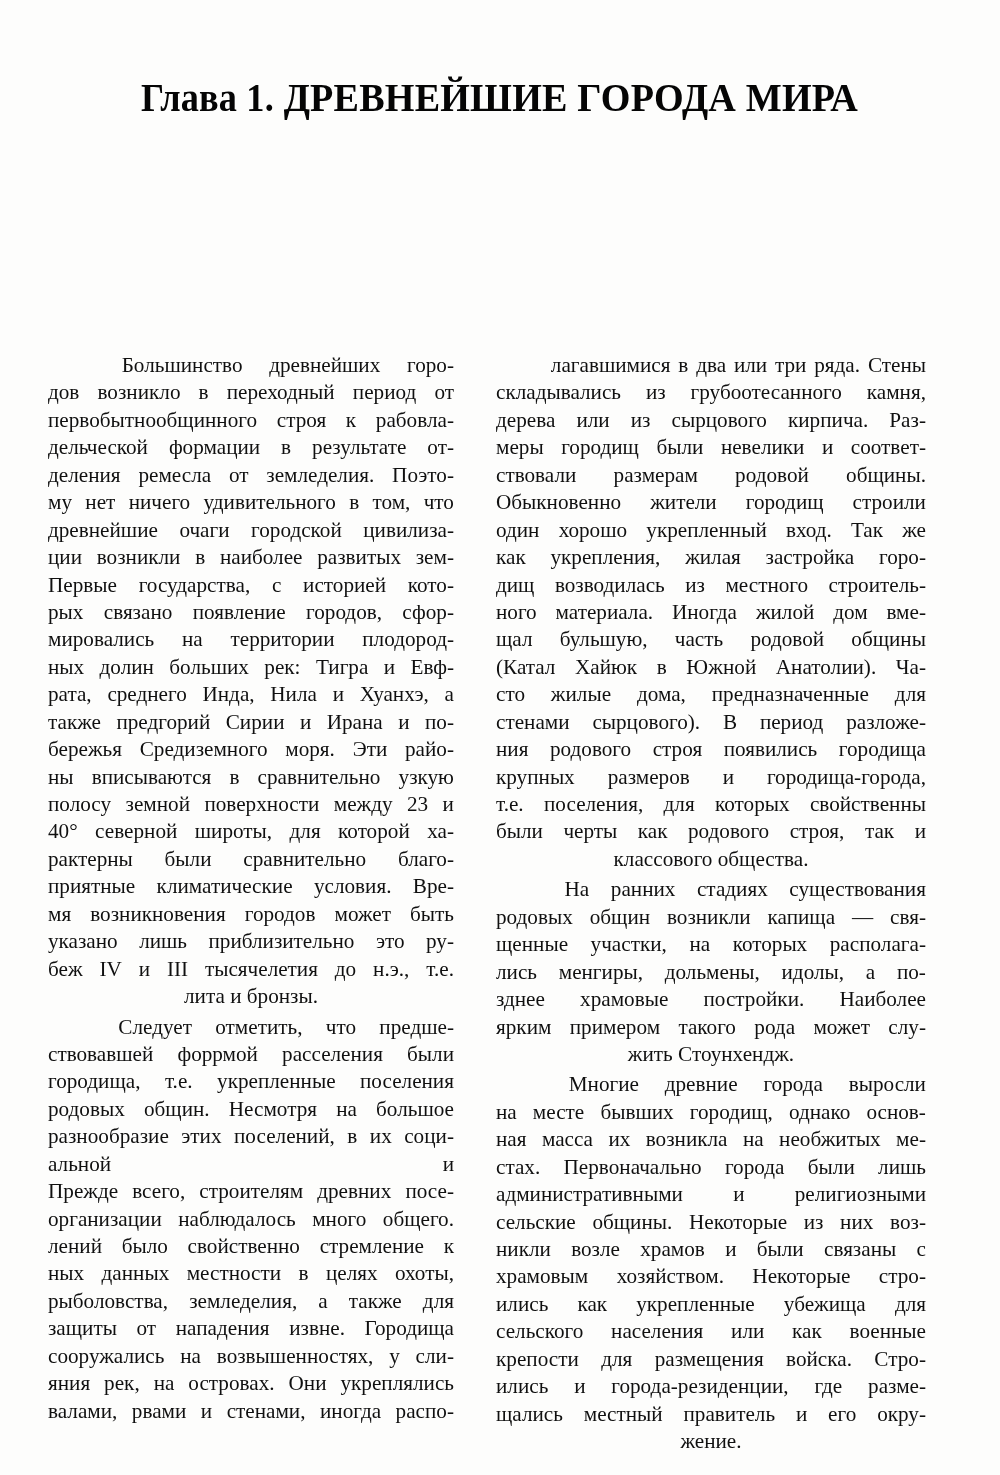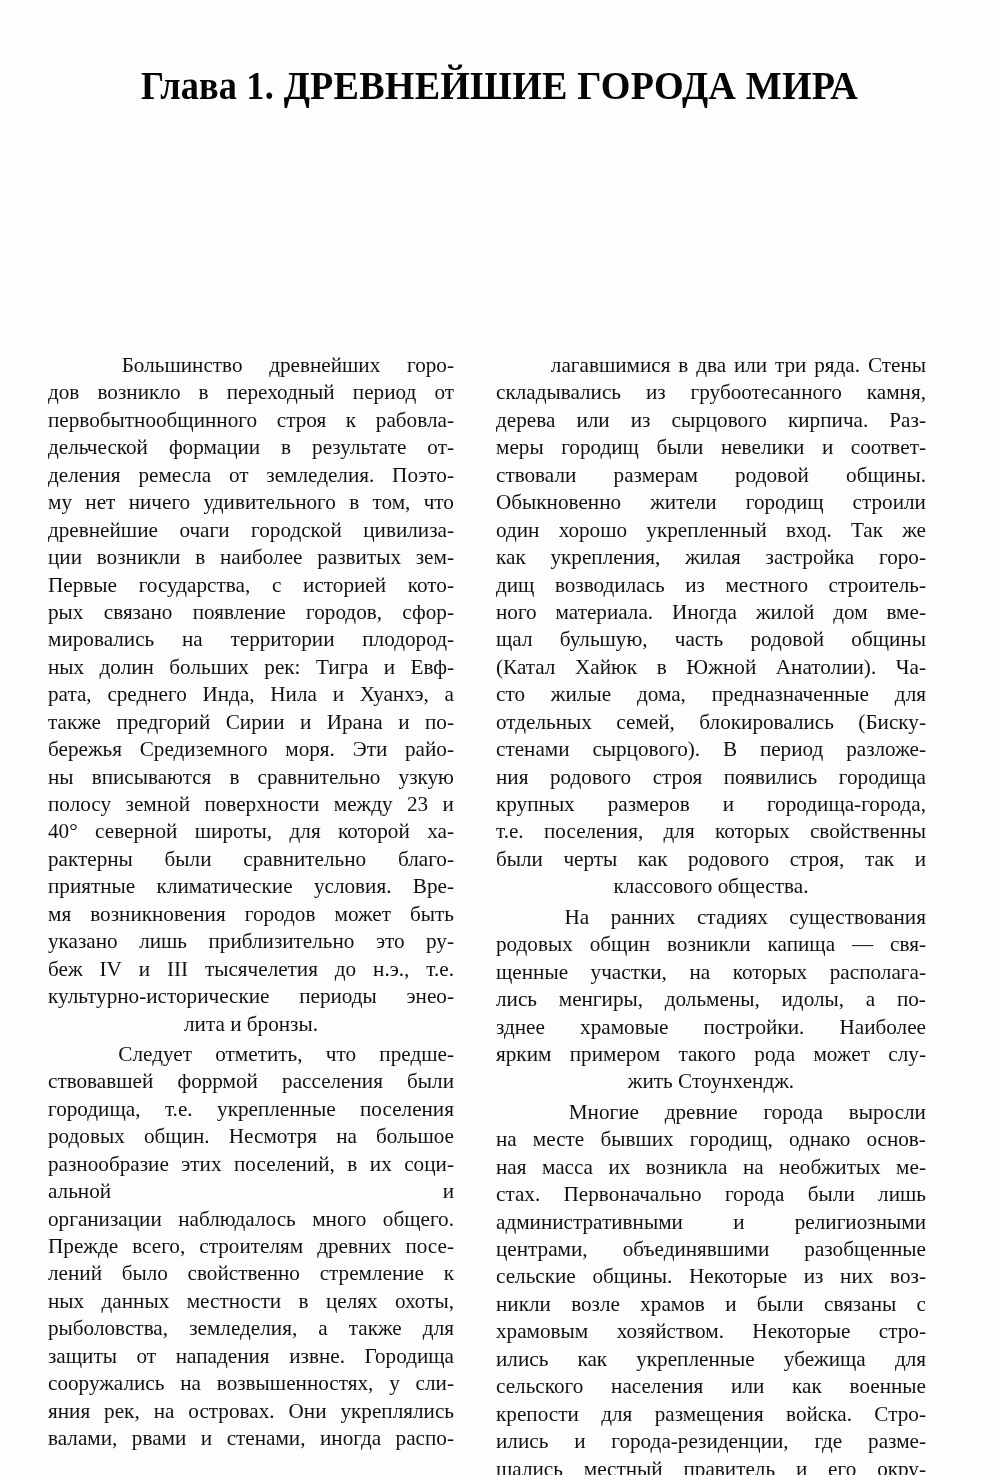--- a/index.html
+++ b/index.html
@@ -23,21 +23,21 @@
     position: absolute;
     inset: 0;
     background: #fdfdfc;
   }
 
   
   #chapter-title {
     position: absolute;
     left: 0;
     right: 0;
-    top: 40px;
+    top: 52px;
     text-align: center;
     white-space: nowrap;
   }
   #chapter-title .ttl {
     display: inline-block;
     font-family: "Liberation Serif", "DejaVu Serif", serif;
     font-weight: 700;
     font-size: 41px;
     line-height: 48px;
     letter-spacing: 0.2px;
@@ -114,32 +114,31 @@
           <div class="ln"><span>также</span><span>предгорий</span><span>Сирии</span><span>и</span><span>Ирана</span><span>и</span><span>по-</span></div>
           <div class="ln"><span>бережья</span><span>Средиземного</span><span>моря.</span><span>Эти</span><span>райо-</span></div>
           <div class="ln"><span>ны</span><span>вписываются</span><span>в</span><span>сравнительно</span><span>узкую</span></div>
           <div class="ln"><span>полосу</span><span>земной</span><span>поверхности</span><span>между</span><span>23</span><span>и</span></div>
           <div class="ln"><span>40°</span><span>северной</span><span>широты,</span><span>для</span><span>которой</span><span>ха-</span></div>
           <div class="ln"><span>рактерны</span><span>были</span><span>сравнительно</span><span>благо-</span></div>
           <div class="ln"><span>приятные</span><span>климатические</span><span>условия.</span><span>Вре-</span></div>
           <div class="ln"><span>мя</span><span>возникновения</span><span>городов</span><span>может</span><span>быть</span></div>
           <div class="ln"><span>указано</span><span>лишь</span><span>приблизительно</span><span>это</span><span>ру-</span></div>
           <div class="ln"><span>беж</span><span>IV</span><span>и</span><span>III</span><span>тысячелетия</span><span>до</span><span>н.э.,</span><span>т.е.</span></div>
-          <div class="ln"><span>культурно-исторические</span><span>периоды</span><span>энео-</span></div>
           <div class="ln ragged"><span>лита и бронзы.</span></div>
         </div>
         <div class="para">
           <div class="ln"><span class="indent"></span><span>Следует</span><span>отметить,</span><span>что</span><span>предше-</span></div>
           <div class="ln"><span>ствовавшей</span><span>форрмой</span><span>расселения</span><span>были</span></div>
           <div class="ln"><span>городища,</span><span>т.е.</span><span>укрепленные</span><span>поселения</span></div>
           <div class="ln"><span>родовых</span><span>общин.</span><span>Несмотря</span><span>на</span><span>большое</span></div>
           <div class="ln"><span>разнообразие</span><span>этих</span><span>поселений,</span><span>в</span><span>их</span><span>соци-</span></div>
           <div class="ln"><span>альной</span><span>и</span></div>
+          <div class="ln"><span>Прежде</span><span>всего,</span><span>строителям</span><span>древних</span><span>посе-</span></div>
           <div class="ln"><span>организации</span><span>наблюдалось</span><span>много</span><span>общего.</span></div>
-          <div class="ln"><span>Прежде</span><span>всего,</span><span>строителям</span><span>древних</span><span>посе-</span></div>
           <div class="ln"><span>лений</span><span>было</span><span>свойственно</span><span>стремление</span><span>к</span></div>
           <div class="ln"><span>ных</span><span>данных</span><span>местности</span><span>в</span><span>целях</span><span>охоты,</span></div>
           <div class="ln"><span>рыболовства,</span><span>земледелия,</span><span>а</span><span>также</span><span>для</span></div>
           <div class="ln"><span>защиты</span><span>от</span><span>нападения</span><span>извне.</span><span>Городища</span></div>
           <div class="ln"><span>сооружались</span><span>на</span><span>возвышенностях,</span><span>у</span><span>сли-</span></div>
           <div class="ln"><span>яния</span><span>рек,</span><span>на</span><span>островах.</span><span>Они</span><span>укреплялись</span></div>
           <div class="ln"><span>валами,</span><span>рвами</span><span>и</span><span>стенами,</span><span>иногда</span><span>распо-</span></div>
         </div>
       </div>
     <div class="text-column col-right">
@@ -150,21 +149,20 @@
           <div class="ln"><span>меры</span><span>городищ</span><span>были</span><span>невелики</span><span>и</span><span>соответ-</span></div>
           <div class="ln"><span>ствовали</span><span>размерам</span><span>родовой</span><span>общины.</span></div>
           <div class="ln"><span>Обыкновенно</span><span>жители</span><span>городищ</span><span>строили</span></div>
           <div class="ln"><span>один</span><span>хорошо</span><span>укрепленный</span><span>вход.</span><span>Так</span><span>же</span></div>
           <div class="ln"><span>как</span><span>укрепления,</span><span>жилая</span><span>застройка</span><span>горо-</span></div>
           <div class="ln"><span>дищ</span><span>возводилась</span><span>из</span><span>местного</span><span>строитель-</span></div>
           <div class="ln"><span>ного</span><span>материала.</span><span>Иногда</span><span>жилой</span><span>дом</span><span>вме-</span></div>
           <div class="ln"><span>щал</span><span>бульшую,</span><span>часть</span><span>родовой</span><span>общины</span></div>
           <div class="ln"><span>(Катал</span><span>Хайюк</span><span>в</span><span>Южной</span><span>Анатолии).</span><span>Ча-</span></div>
           <div class="ln"><span>сто</span><span>жилые</span><span>дома,</span><span>предназначенные</span><span>для</span></div>
-          <div class="ln"><span>отдельных</span><span>семей,</span><span>блокировались</span><span>(Биску-</span></div>
           <div class="ln"><span>стенами</span><span>сырцового).</span><span>В</span><span>период</span><span>разложе-</span></div>
           <div class="ln"><span>ния</span><span>родового</span><span>строя</span><span>появились</span><span>городища</span></div>
           <div class="ln"><span>крупных</span><span>размеров</span><span>и</span><span>городища-города,</span></div>
           <div class="ln"><span>т.е.</span><span>поселения,</span><span>для</span><span>которых</span><span>свойственны</span></div>
           <div class="ln"><span>были</span><span>черты</span><span>как</span><span>родового</span><span>строя,</span><span>так</span><span>и</span></div>
           <div class="ln ragged"><span>классового общества.</span></div>
         </div>
         <div class="para">
           <div class="ln"><span class="indent"></span><span>На</span><span>ранних</span><span>стадиях</span><span>существования</span></div>
           <div class="ln"><span>родовых</span><span>общин</span><span>возникли</span><span>капища</span><span>—</span><span>свя-</span></div>
@@ -173,21 +171,20 @@
           <div class="ln"><span>зднее</span><span>храмовые</span><span>постройки.</span><span>Наиболее</span></div>
           <div class="ln"><span>ярким</span><span>примером</span><span>такого</span><span>рода</span><span>может</span><span>слу-</span></div>
           <div class="ln ragged"><span>жить Стоунхендж.</span></div>
         </div>
         <div class="para">
           <div class="ln"><span class="indent"></span><span>Многие</span><span>древние</span><span>города</span><span>выросли</span></div>
           <div class="ln"><span>на</span><span>месте</span><span>бывших</span><span>городищ,</span><span>однако</span><span>основ-</span></div>
           <div class="ln"><span>ная</span><span>масса</span><span>их</span><span>возникла</span><span>на</span><span>необжитых</span><span>ме-</span></div>
           <div class="ln"><span>стах.</span><span>Первоначально</span><span>города</span><span>были</span><span>лишь</span></div>
           <div class="ln"><span>административными</span><span>и</span><span>религиозными</span></div>
-          <div class="ln"><span>центрами,</span><span>объединявшими</span><span>разобщенные</span></div>
           <div class="ln"><span>сельские</span><span>общины.</span><span>Некоторые</span><span>из</span><span>них</span><span>воз-</span></div>
           <div class="ln"><span>никли</span><span>возле</span><span>храмов</span><span>и</span><span>были</span><span>связаны</span><span>с</span></div>
           <div class="ln"><span>храмовым</span><span>хозяйством.</span><span>Некоторые</span><span>стро-</span></div>
           <div class="ln"><span>ились</span><span>как</span><span>укрепленные</span><span>убежища</span><span>для</span></div>
           <div class="ln"><span>сельского</span><span>населения</span><span>или</span><span>как</span><span>военные</span></div>
           <div class="ln"><span>крепости</span><span>для</span><span>размещения</span><span>войска.</span><span>Стро-</span></div>
           <div class="ln"><span>ились</span><span>и</span><span>города-резиденции,</span><span>где</span><span>разме-</span></div>
           <div class="ln"><span>щались</span><span>местный</span><span>правитель</span><span>и</span><span>его</span><span>окру-</span></div>
           <div class="ln ragged"><span>жение.</span></div>
         </div>

